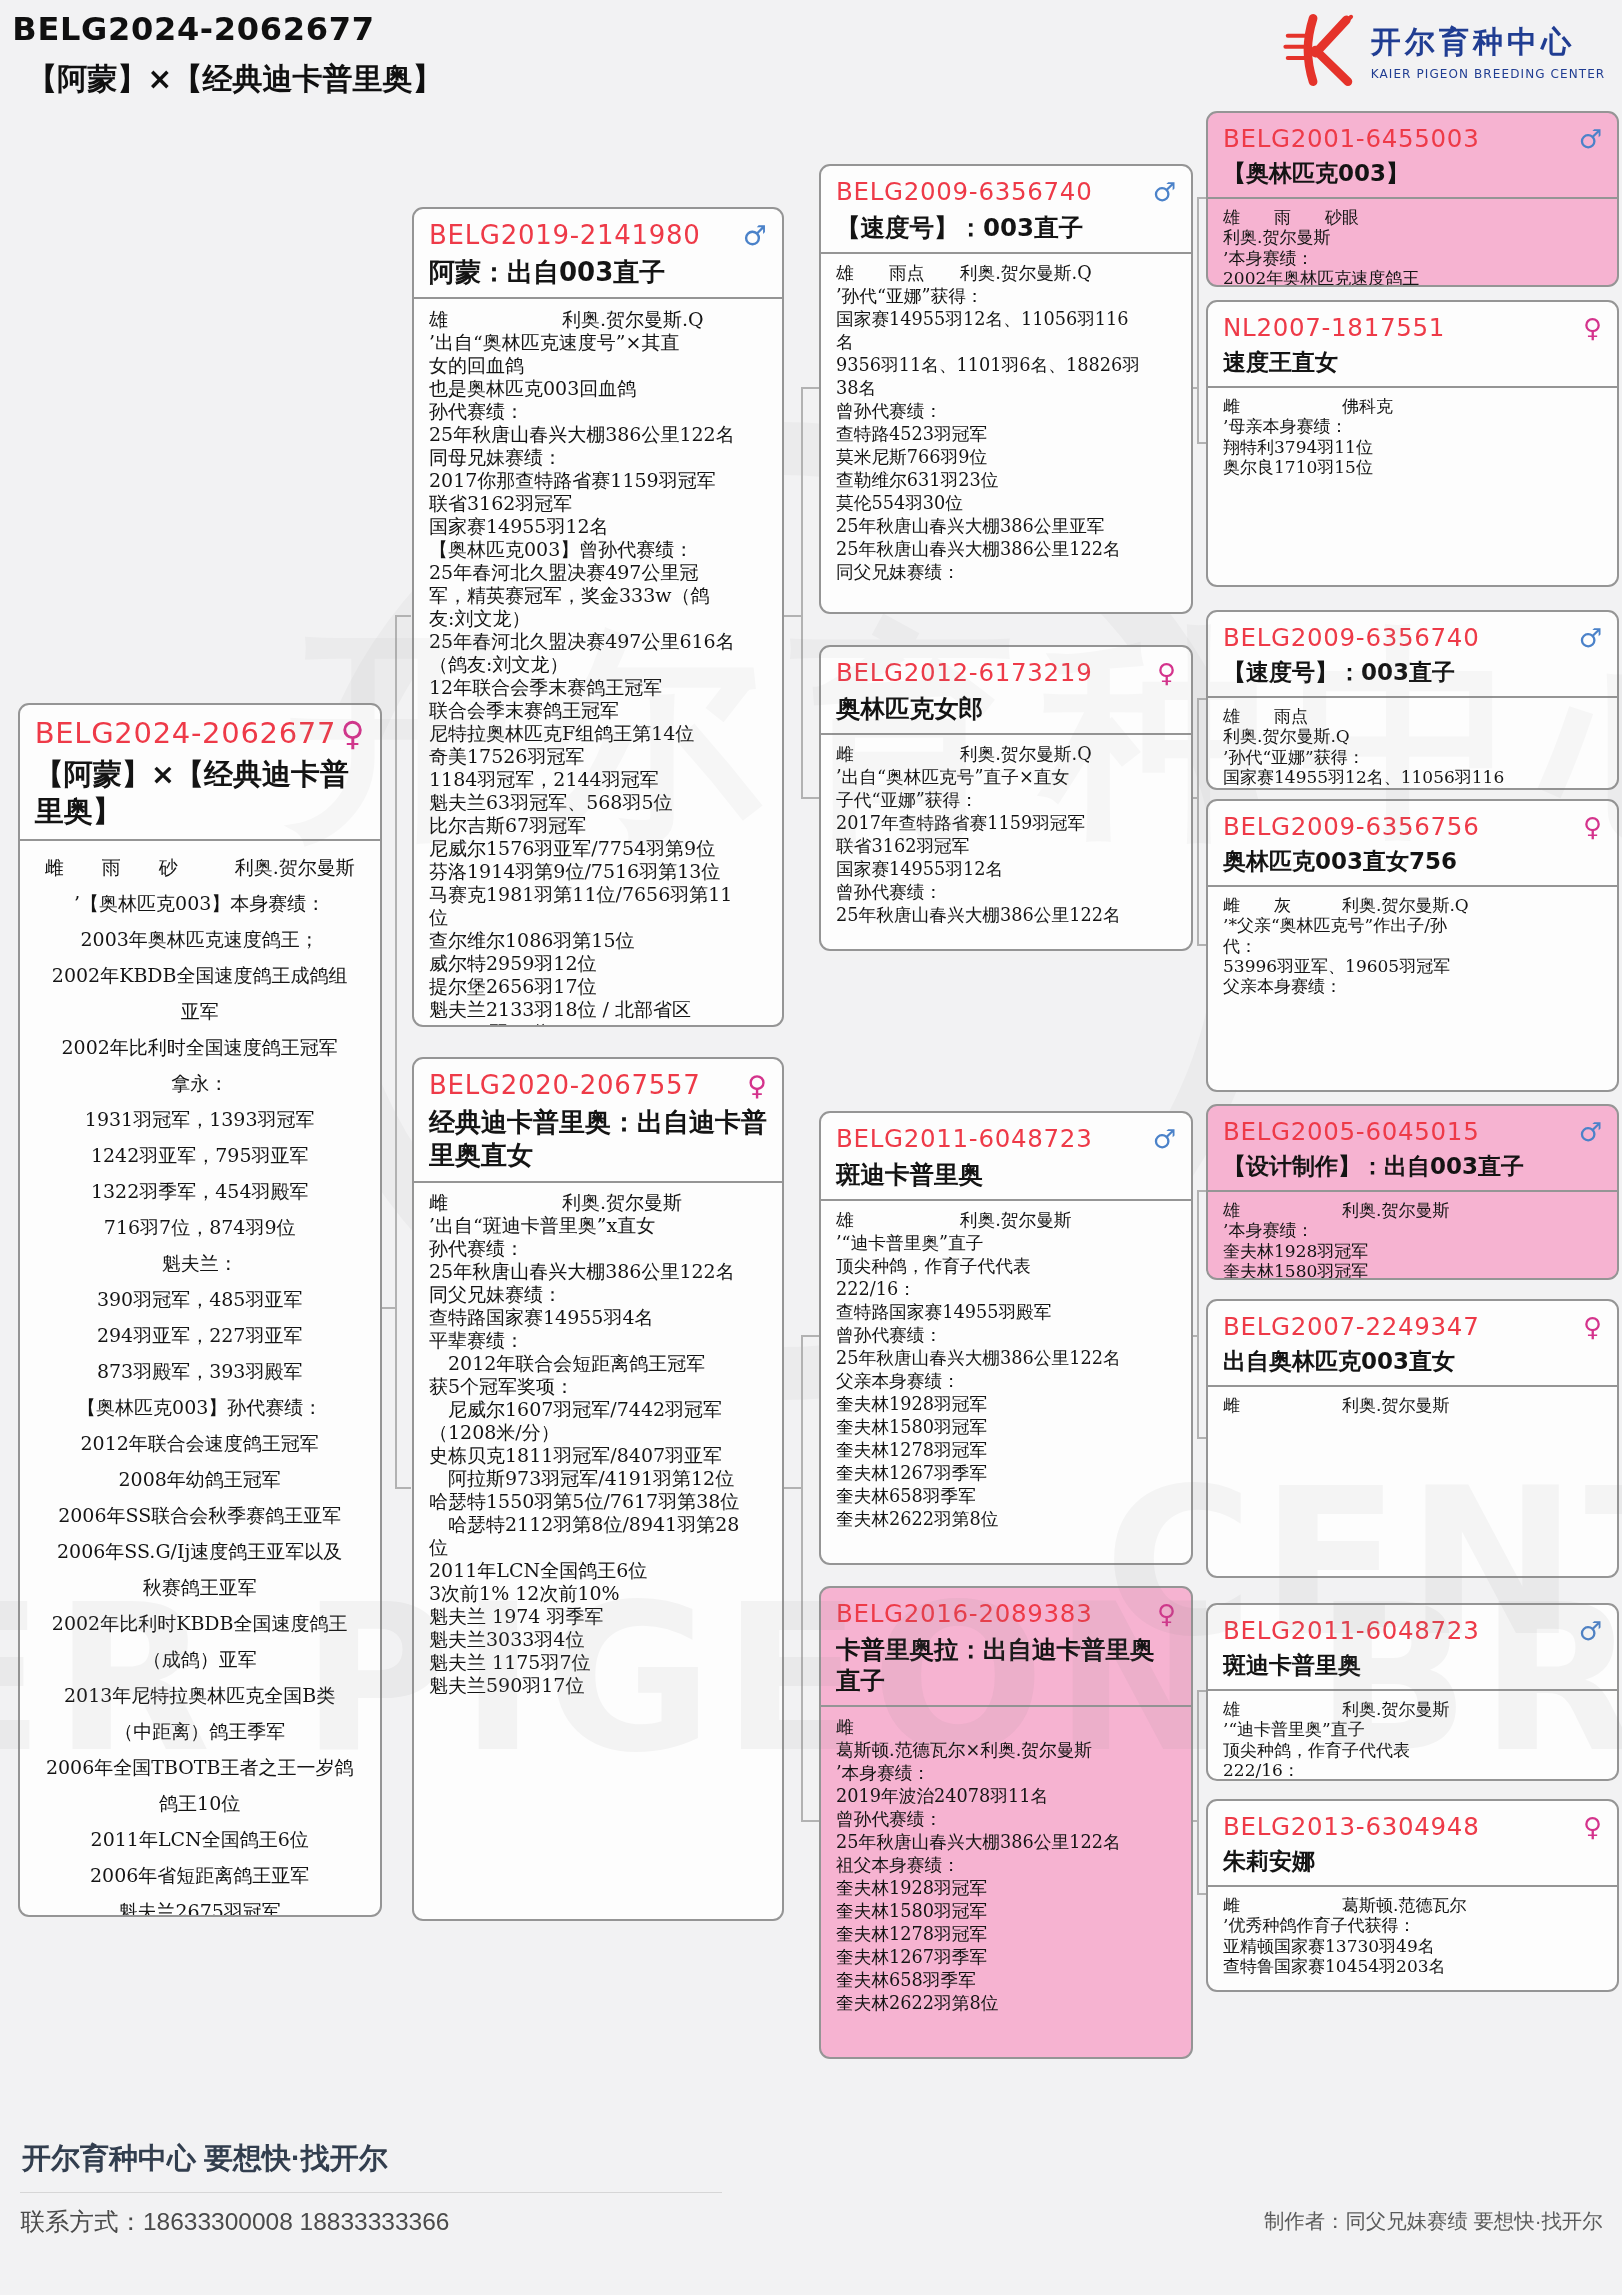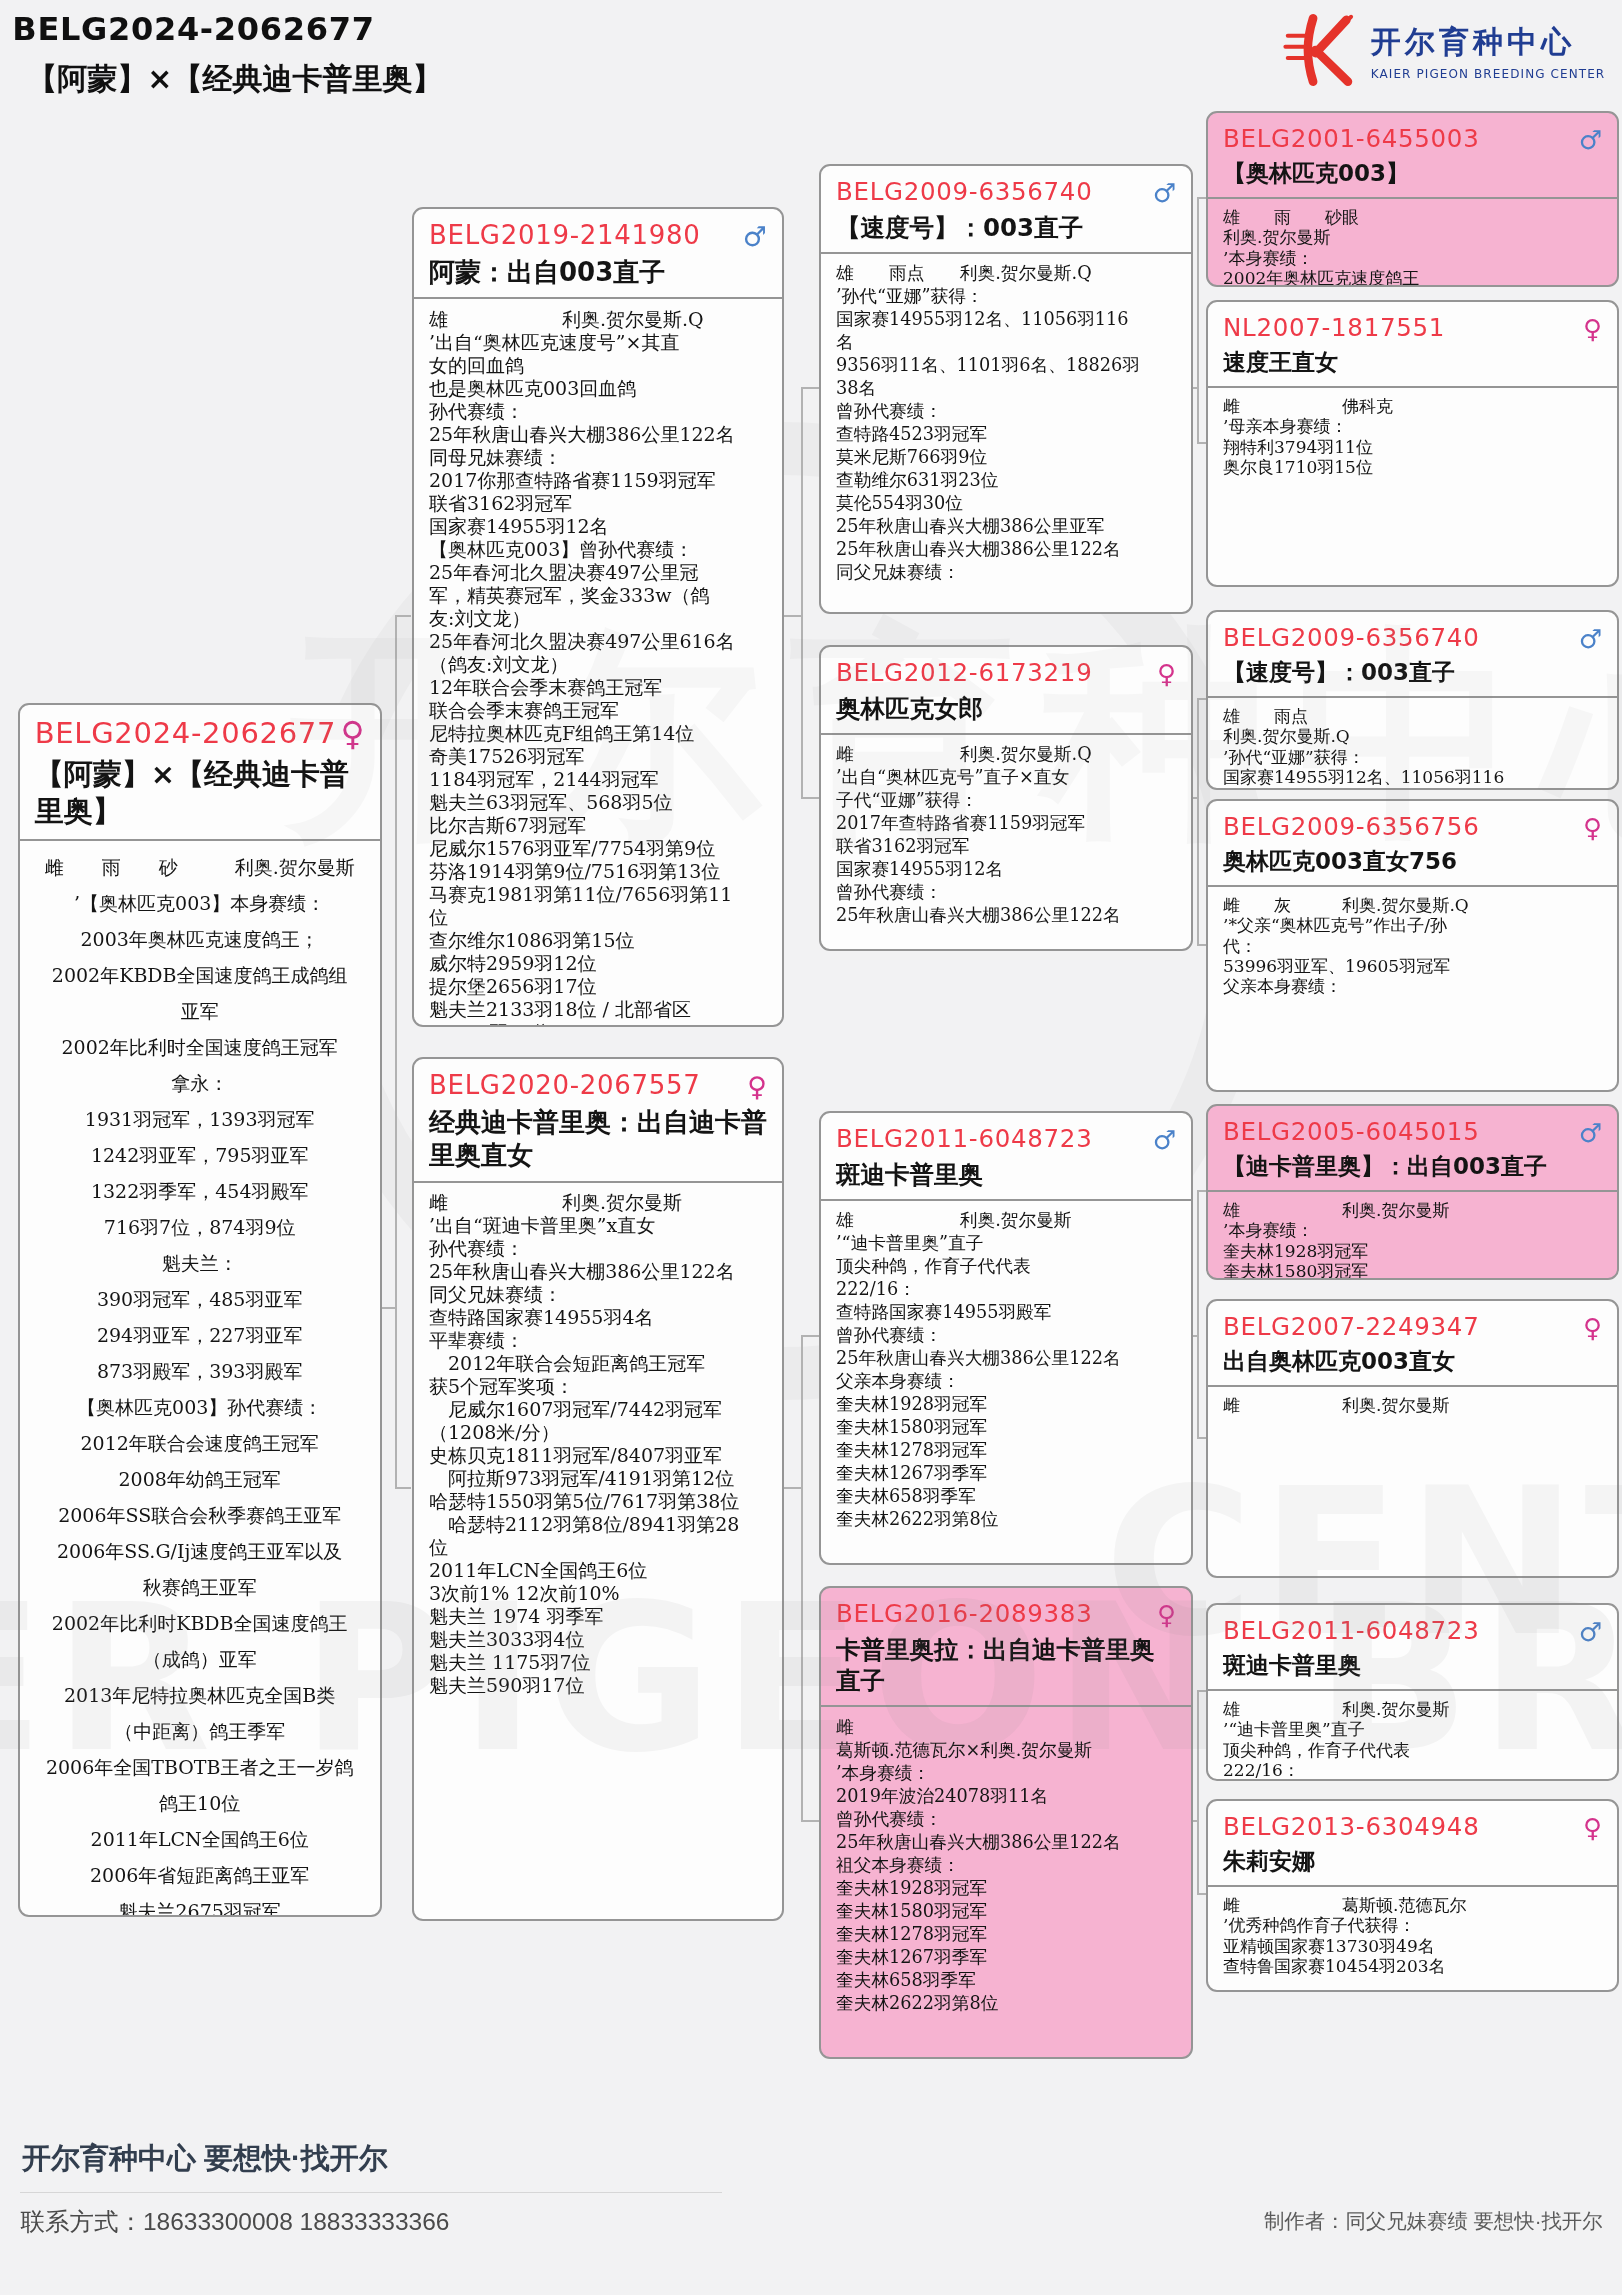--- a/index.html
+++ b/index.html
@@ -21,21 +21,21 @@
   #wm2{top:1444px;left:1104px;font-size:204px;letter-spacing:6.8px;color:rgba(125,125,125,0.07);}
   #wmcn{top:586px;left:286px;font-size:225px;letter-spacing:27px;color:rgba(120,120,120,0.055);}
   #wmcircle{position:absolute;z-index:3;pointer-events:none;left:293px;top:422px;width:872px;height:872px;
             border:53px solid rgba(130,130,130,0.055);border-radius:50%;}
   
   .conn{position:absolute;background:#b2b2b2;z-index:4;}
   
   .box{position:absolute;background:#fdfdfd;border:2px solid #959595;border-radius:11px;z-index:10;overflow:hidden;}
   .box.pink{background:#f6b3d1;}
   .bhead{padding:11px 15px 8.2px;border-bottom:2px solid #959595;}
-  .ringrow{display:flex;justify-content:space-between;align-items:flex-end;}
+  .ringrow{display:flex;justify-content:space-between;align-items:center;}
   .ring{font-family:"DejaVu Sans",sans-serif;color:#ee3a48;letter-spacing:0.7px;}
   .sex{font-family:"DejaVu Sans",sans-serif;font-weight:bold;line-height:1;}
   .sex.m{color:#4b82c9;}
   .sex.f{color:#d4338c;}
   .bname{font-weight:bold;color:#141414;font-family:"DejaVu Sans",sans-serif;line-height:1.3;margin-top:5.5px;}
   .bbody{padding:8.2px 15px 9.5px;white-space:pre-line;}
   
   .c1 .ring{font-size:29px;} .c1 .sex{font-size:33px;} .c1 .bname{font-size:29px;} .c1 .bbody{font-size:19px;line-height:36px;text-align:center;}
   .c2 .ring{font-size:26px;} .c2 .sex{font-size:27px;} .c2 .bname{font-size:26px;} .c2 .bbody{font-size:19px;line-height:23px;}
   .c3 .ring{font-size:24.5px;} .c3 .sex{font-size:26px;} .c3 .bname{font-size:24.5px;} .c3 .bbody{font-size:17.7px;line-height:23px;}
@@ -371,21 +371,21 @@
 53996羽亚军、19605羽冠军
 父亲本身赛绩：</div>
   </section>
 
   <section class="box c4 pink b-dss">
     <div class="bhead">
       <div class="ringrow">
         <span class="ring">BELG2005-6045015</span>
         <span class="sex m">♂</span>
       </div>
-      <div class="bname">【迪卡普里奥】：出自003直子</div>
+      <div class="bname">【设计制作】：出自003直子</div>
     </div>
     <div class="bbody">雄　　　　　　利奥.贺尔曼斯
 ’本身赛绩：
 奎夫林1928羽冠军
 奎夫林1580羽冠军
 奎夫林1278羽冠军</div>
   </section>
 
   <section class="box c4 b-dsd">
     <div class="bhead">

